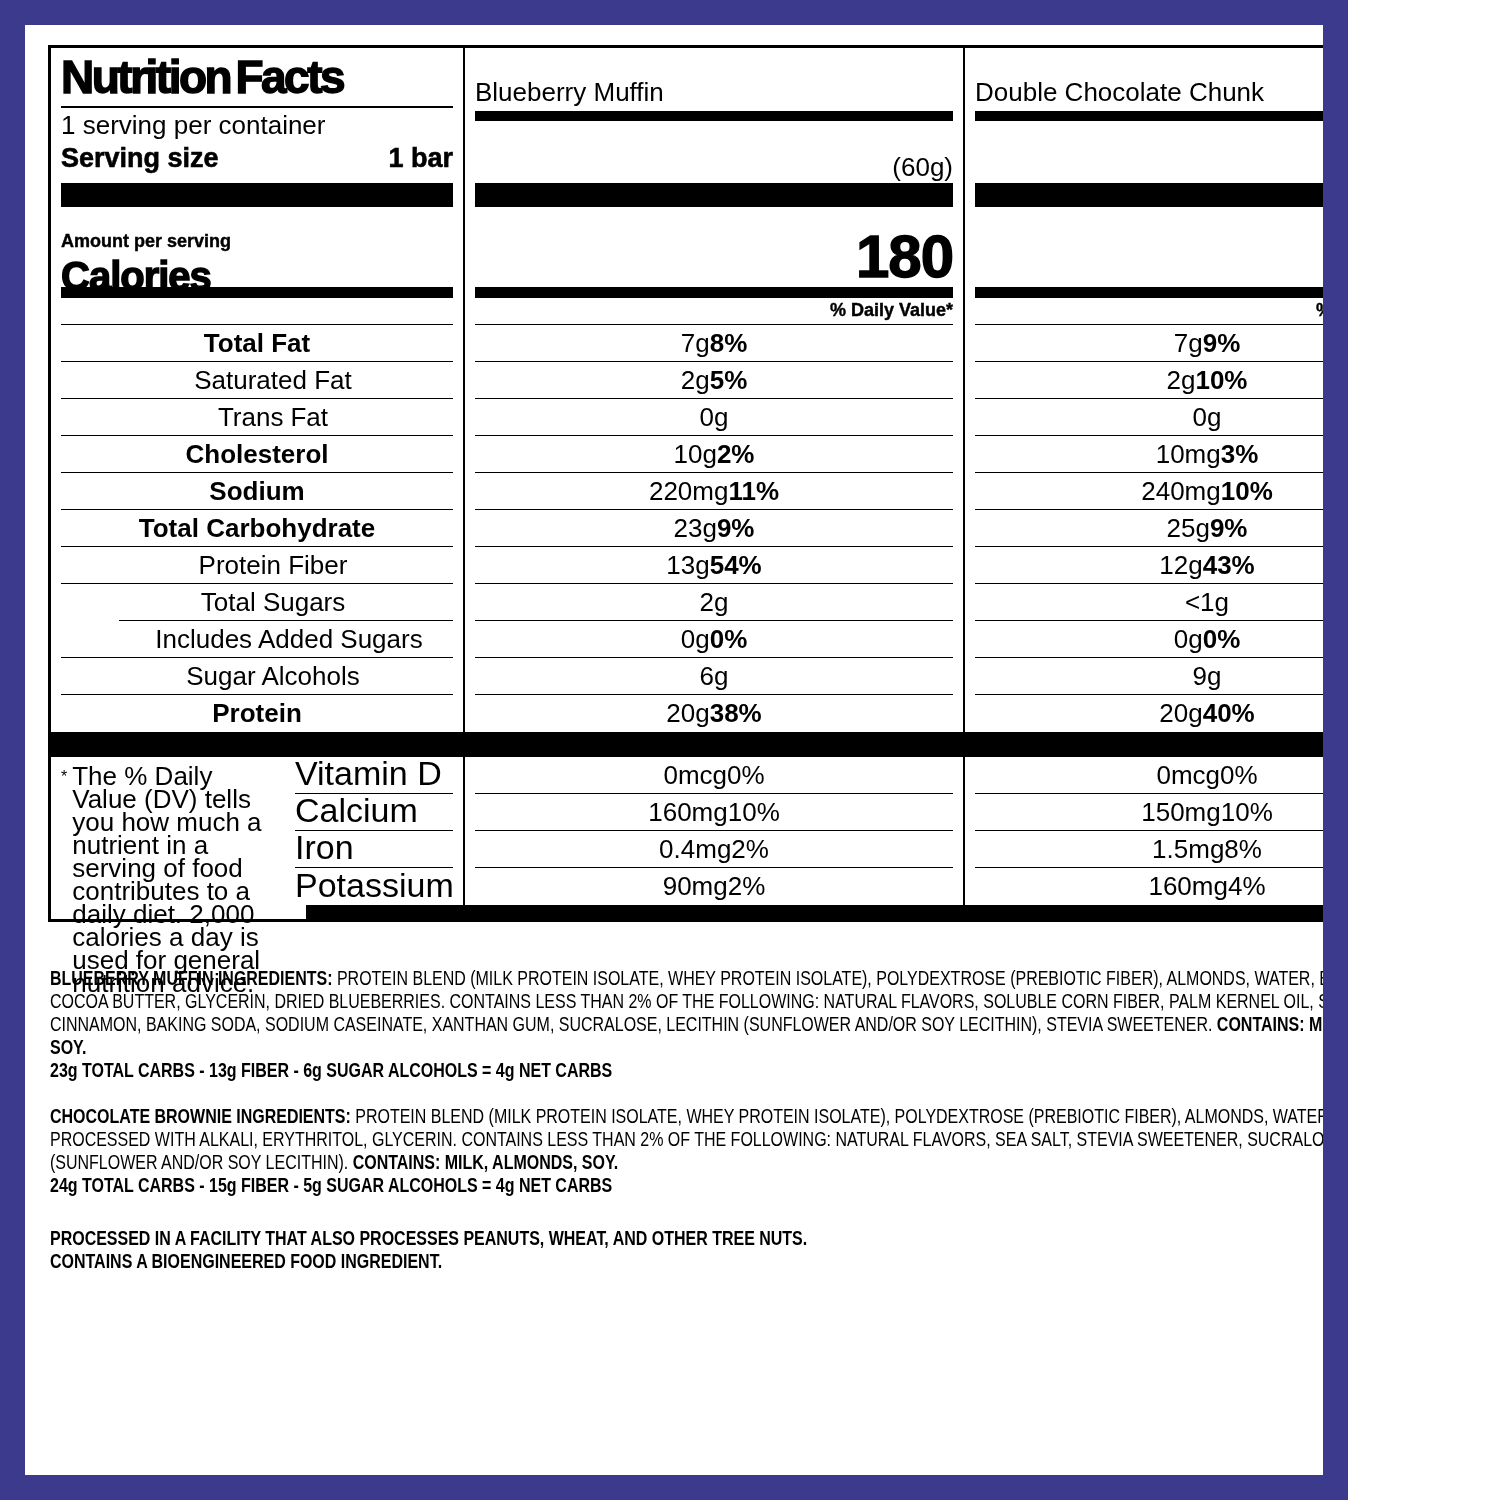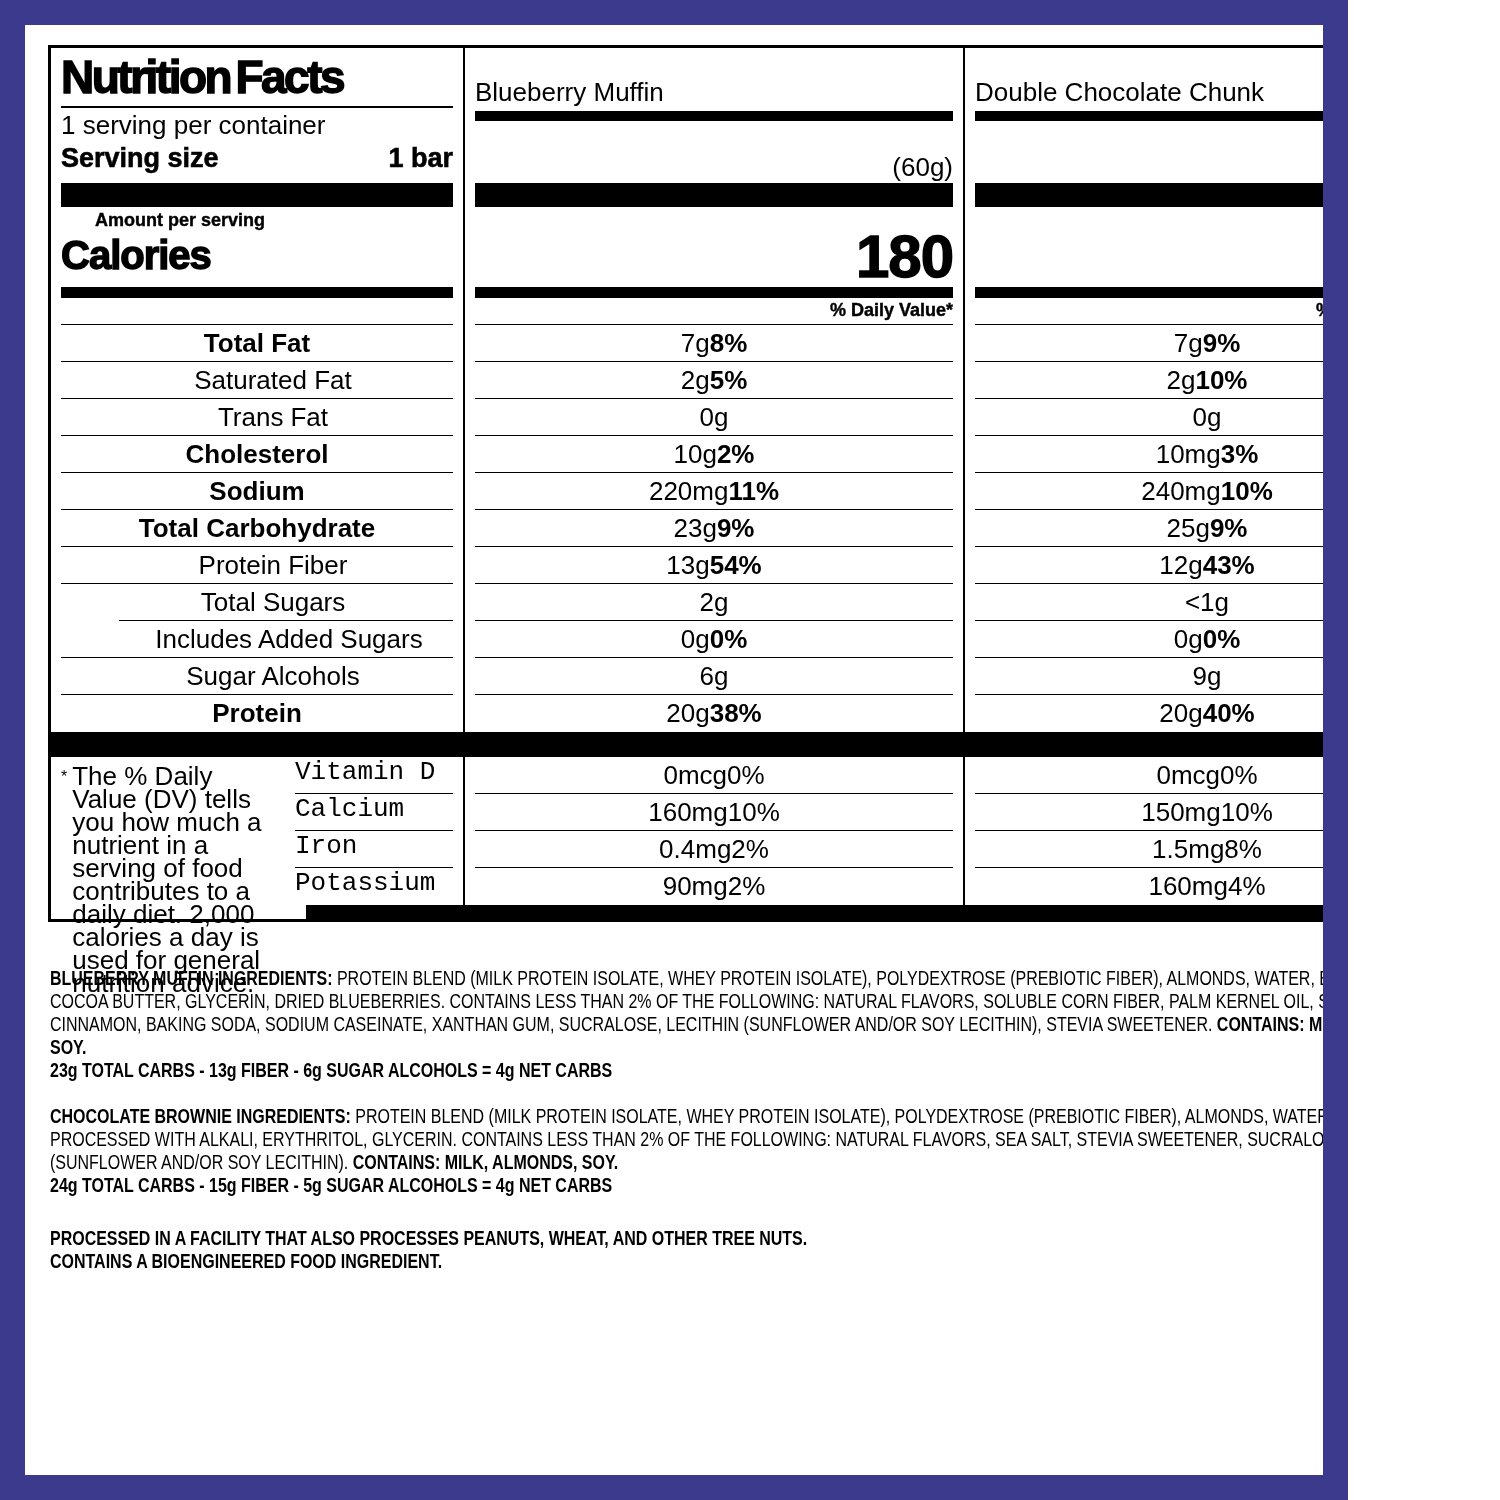--- a/index.html
+++ b/index.html
@@ -23,21 +23,21 @@
   .bar-flavor { height:10px; margin-top:3px; }
 
   .nf-title { font-size:46px; font-weight:bold; letter-spacing:-2.5px; word-spacing:-5px; line-height:54px; padding-top:2px; white-space:nowrap; }
   .heavy { -webkit-text-stroke:1.4px #000; }
   .semiheavy { -webkit-text-stroke:0.6px #000; }
   .title-rule { border-top:2px solid #000; margin:2px 0; }
   .serv-per { font-size:26px; line-height:31px; }
   .serv-size { display:flex; justify-content:space-between; font-size:27px; line-height:34px; font-weight:bold; }
 
   .sec-cal { height:80px; }
-  .amount-per { font-size:18px; font-weight:bold; padding-top:3px;margin-left:34px; -webkit-text-stroke:0.4px #000; }
+  .amount-per { font-size:18px; font-weight:bold; padding-top:24px; -webkit-text-stroke:0.4px #000; }
   .calories-word { font-size:40px; font-weight:bold; letter-spacing:-1px; line-height:48px; }
   .sec-cal.valcol { display:flex; align-items:flex-end; justify-content:flex-end; }
   .cal-num { font-size:60px; font-weight:bold; line-height:60px; letter-spacing:-1px; }
 
   .flavor { font-size:26px; line-height:32px; margin-top:28px; }
   .weight { font-size:26px; line-height:32px; margin-top:30px; text-align:right; }
 
   .sec-dv { height:27px; border-bottom:1.5px solid #000; }
   .dvh { font-size:18px; font-weight:bold; text-align:right; line-height:25px; -webkit-text-stroke:0.4px #000; }
 
@@ -55,21 +55,21 @@
 
   .spacer25 { height:25px; }
   .fullbar { position:absolute; left:0; right:0; top:684px; height:25px; background:#000; }
   .bottombar { position:absolute; left:255px; right:8px; top:857px; height:14px; background:#000; }
 
   .sec-foot { height:162px; display:flex; }
   .footnote { flex:1; display:flex; padding-top:8px; padding-right:12px; }
   .ast { font-size:16px; margin:3px 5px 0 0; }
   .ftext { font-size:26px; line-height:23px; }
   .vitnames { width:158px; }
-  .vrow { height:37px; display:flex; align-items:flex-start; border-bottom:1.5px solid #000; font-size:26px;font-family:Liberation Mono, monospace; }
+  .vrow { height:37px; display:flex; align-items:flex-end; border-bottom:1.5px solid #000; font-size:34px; }
   .vrow.noline { border-bottom:none; }
 
   
   .ingredients { position:absolute; left:50px; top:966px; width:1800px; transform:scaleX(0.78); transform-origin:0 0; font-size:20.5px; line-height:23px; }
   .ing-p { margin-bottom:23px; }
   .ing-line { display:block; }
 </style>
 </head>
 <body>
 

